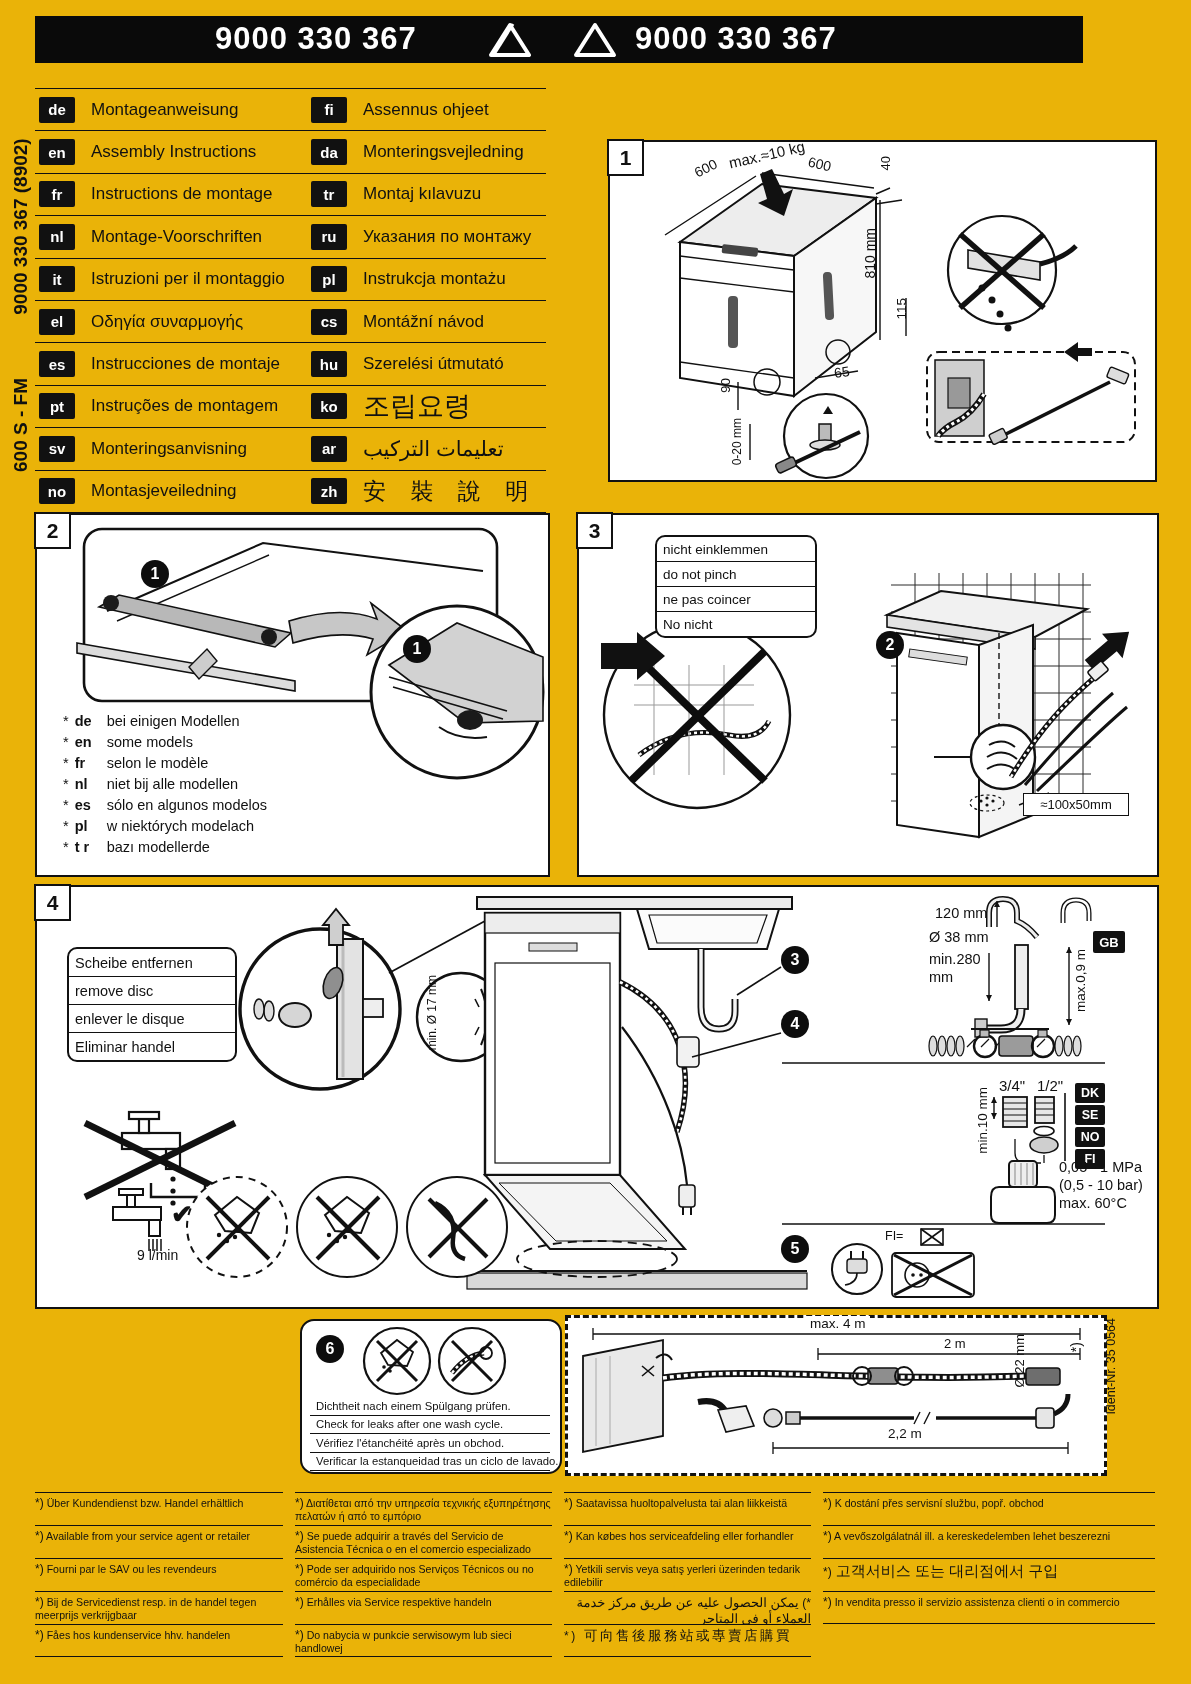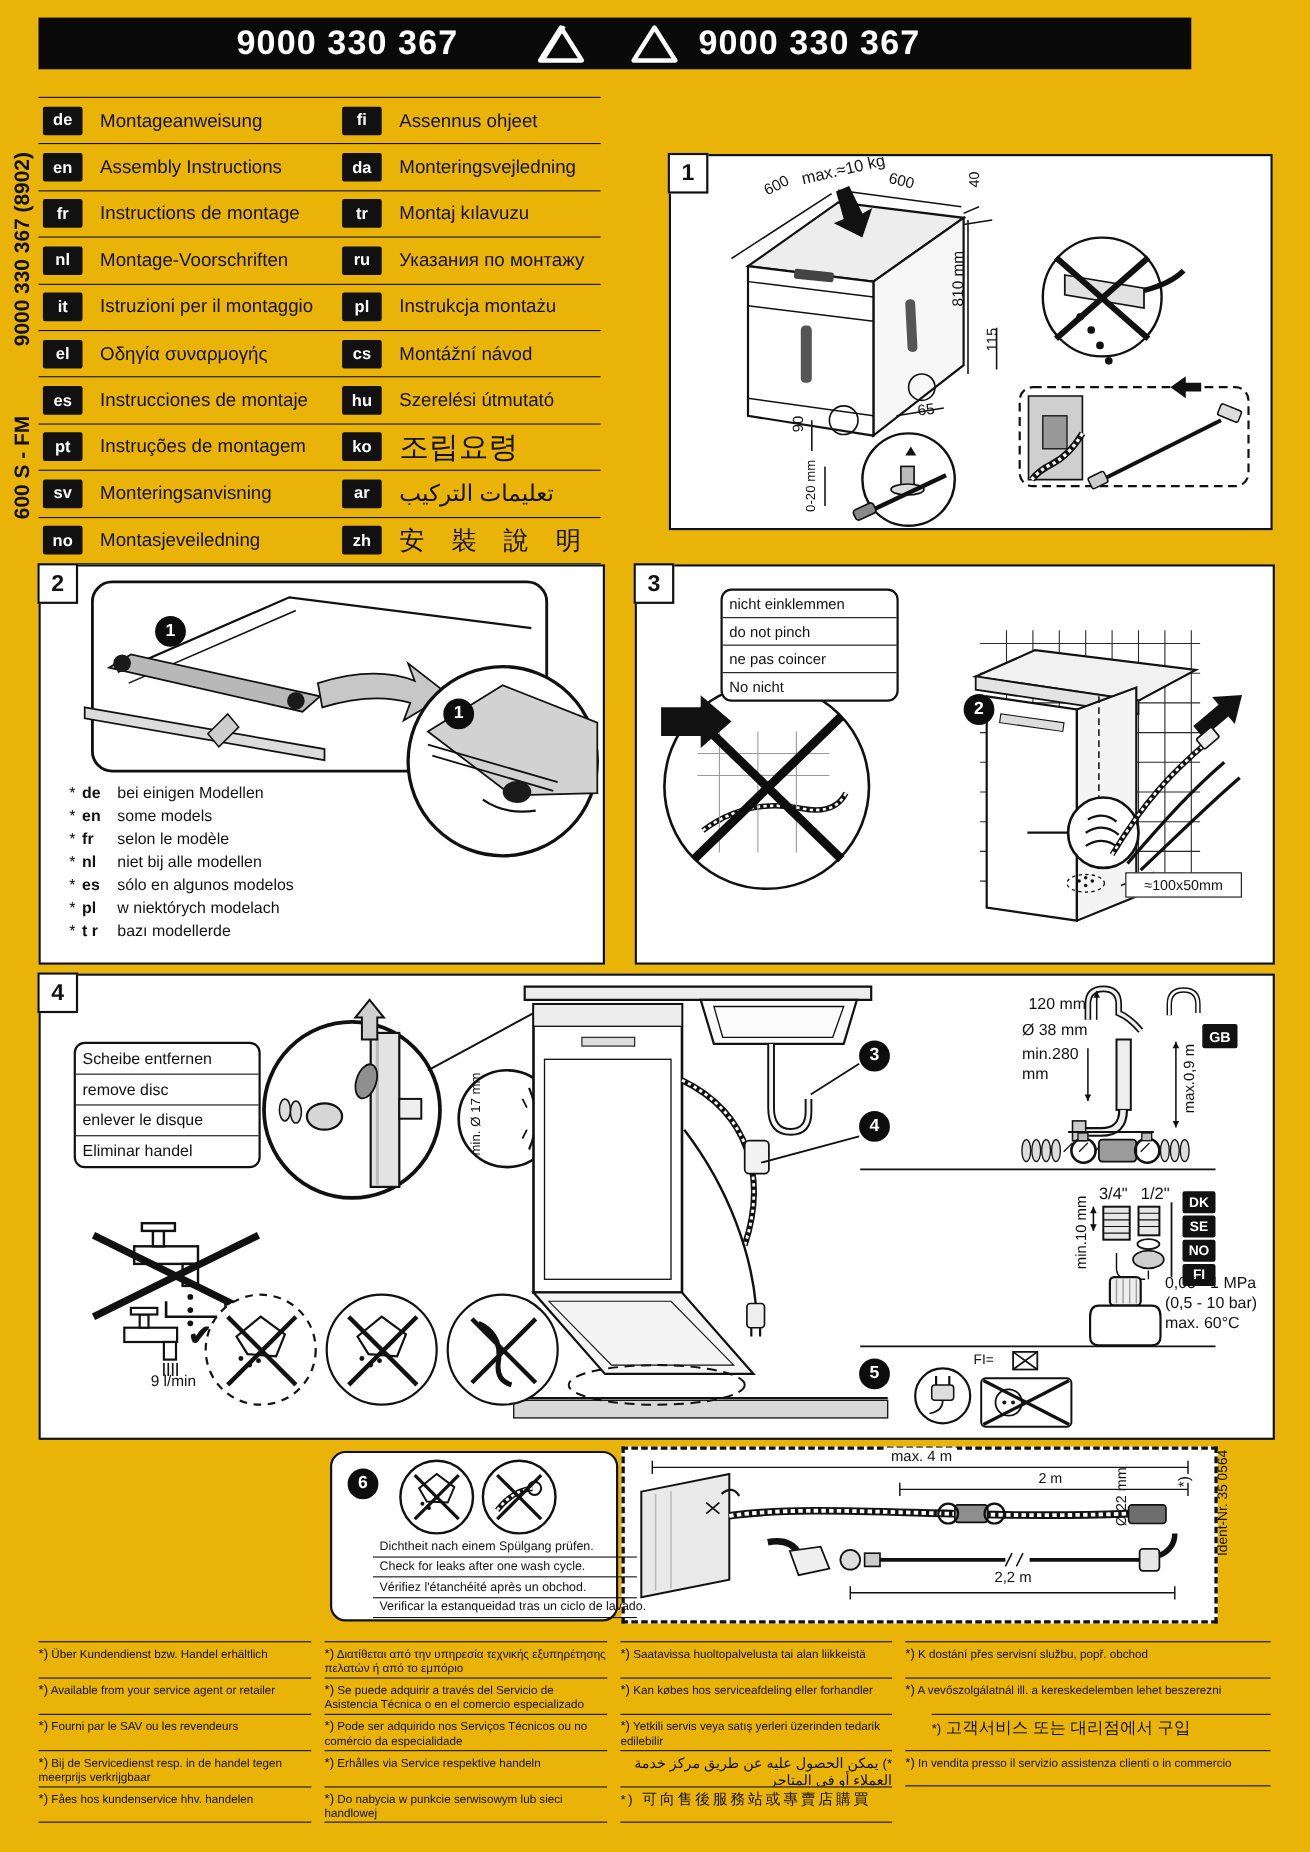--- a/index.html
+++ b/index.html
@@ -37,21 +37,21 @@
            display:flex;align-items:center;justify-content:center;}
   
   .p2note{position:absolute;font-size:14.5px;white-space:nowrap;z-index:3;}
   .p2note b{display:inline-block;width:32px;margin-left:6px;}
   
   .fnotes{position:absolute;left:35px;top:1492px;width:1120px;display:grid;
           grid-template-columns:248px 257px 247px 1fr;column-gap:12px;grid-auto-rows:33px;}
   .fcell{border-top:1.4px solid #111;font-size:10.6px;line-height:1.2;padding-top:3px;overflow:hidden;}
   .fcell.last{border-bottom:1.4px solid #111;}
   .fmark{font-size:12px;}
-  .fko{font-size:15px;margin-left:24px;} .far{font-size:13px;} .fzh{font-size:13.5px;letter-spacing:2.5px;}
+  .fko{font-size:15px;} .far{font-size:13px;} .fzh{font-size:13.5px;letter-spacing:2.5px;}
   .ident{position:absolute;left:1104px;top:1318px;writing-mode:vertical-rl;transform:rotate(180deg);
          font-size:12.5px;white-space:nowrap;}
 </style>
 </head>
 <body>
 
 <div class="page">
 
   <div class="hdr">
     <span class="pn" style="left:180px">9000 330 367</span>
@@ -492,21 +492,21 @@
       <g>
         <circle cx="170" cy="40" r="33" fill="#fff" stroke="#111" stroke-width="2.2"></circle>
         <path d="M150,52 q14,-18 32,-20" stroke="#111" stroke-width="5" fill="none"></path>
         <path d="M150,52 q14,-18 32,-20" stroke="#fff" stroke-width="2.4" stroke-dasharray="3 3" fill="none"></path>
         <circle cx="184" cy="32" r="6" fill="none" stroke="#111" stroke-width="1.8"></circle>
         <line x1="150" y1="20" x2="190" y2="60" stroke="#111" stroke-width="3"></line>
         <line x1="190" y1="20" x2="150" y2="60" stroke="#111" stroke-width="3"></line>
       </g>
     </svg>
     <div class="cnum" style="left:14px;top:14px;">6</div>
-    <div style="position:absolute;left:8px;top:76px;width:240px;z-index:3;margin-left:29px;">
+    <div style="position:absolute;left:8px;top:76px;width:240px;z-index:3;">
       <div class="nline" style="height:17.5px;font-size:11.3px;">Dichtheit nach einem Spülgang prüfen.</div>
       <div class="nline" style="height:17.5px;font-size:11.3px;">Check for leaks after one wash cycle.</div>
       <div class="nline" style="height:17.5px;font-size:11.3px;">Vérifiez l'étanchéité après un obchod.</div>
       <div class="nline" style="height:17.5px;font-size:11.3px;">Verificar la estanqueidad tras un ciclo de lavado.</div>
     </div>
   </section>
 
   <section style="position:absolute;left:565px;top:1315px;width:536px;height:155px;border:3.5px dashed #111;background:#fff;">
     <svg class="art" width="530" height="148" viewBox="0 0 530 148">
       <g stroke="#111" stroke-width="1.3" fill="none">
@@ -537,21 +537,21 @@
         <rect x="346" y="92" width="22" height="16" fill="#fff" stroke="none"></rect>
         <line x1="352" y1="94" x2="346" y2="106" stroke="#111" stroke-width="1.4"></line>
         <line x1="362" y1="94" x2="356" y2="106" stroke="#111" stroke-width="1.4"></line>
         <rect x="468" y="90" width="18" height="20" rx="3" fill="#e6e6e6" stroke="#111" stroke-width="1.6"></rect>
         <path d="M486,96 q14,-6 14,-20" stroke="#111" stroke-width="5" fill="none"></path>
       </g>
     </svg>
     <span class="lbl" style="left:238px;top:-2px;font-size:13.5px;background:#fff;padding:0 4px;">max. 4 m</span>
     <span class="lbl" style="left:372px;top:18px;font-size:13px;background:#fff;padding:0 4px;">2 m</span>
     <span class="vlbl" style="left:444px;top:16px;font-size:13px;">Ø 22 mm</span>
-    <span class="lbl" style="left:332px;top:108px;font-size:13.5px;background:#fff;padding:0 4px;">2,2 m</span>
+    <span class="lbl" style="left:316px;top:108px;font-size:13.5px;background:#fff;padding:0 4px;">2,2 m</span>
     <span class="vlbl" style="left:500px;top:24px;font-size:14px;">*)</span>
   </section>
   <span class="ident">Ident-Nr. 35 0564</span>
 
   <div class="fnotes">
     <div class="fcell"><span class="fmark">*)</span> <span>Über Kundendienst bzw. Handel erhältlich</span></div>
     <div class="fcell"><span class="fmark">*)</span> <span>Διατίθεται από την υπηρεσία τεχνικής εξυπηρέτησης πελατών ή από το εμπόριο</span></div>
     <div class="fcell"><span class="fmark">*)</span> <span>Saatavissa huoltopalvelusta tai alan liikkeistä</span></div>
     <div class="fcell"><span class="fmark">*)</span> <span>K dostání přes servisní službu, popř. obchod</span></div>
 

